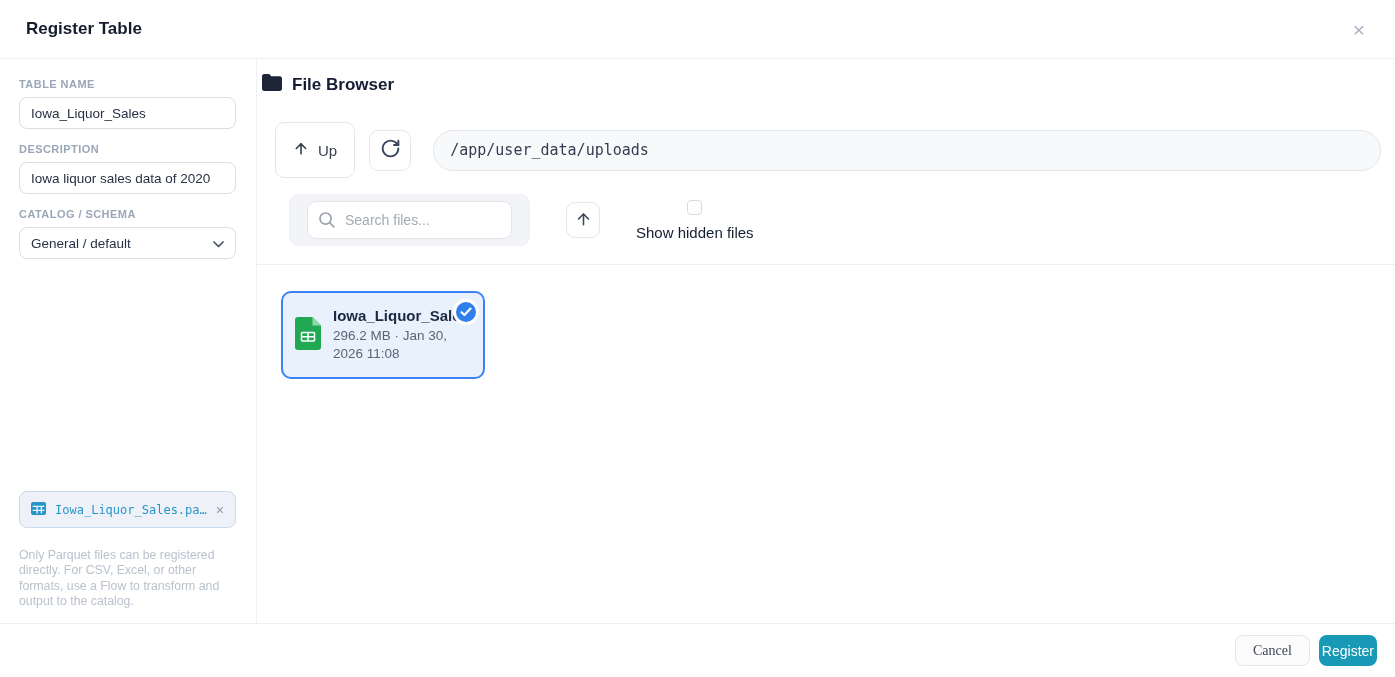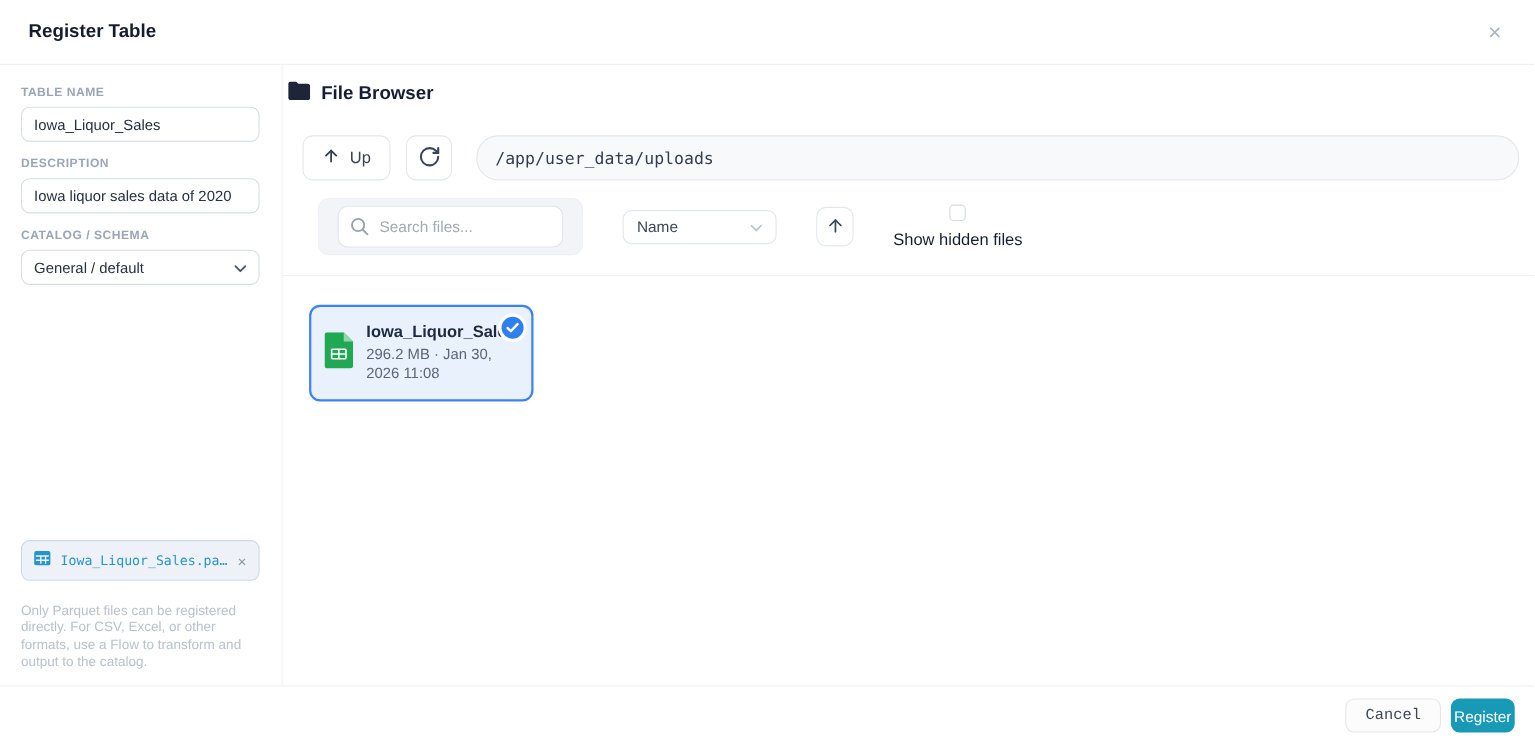--- a/index.html
+++ b/index.html
@@ -27,21 +27,21 @@
 
   .help-text { margin-top:20px; font-size:12.3px; line-height:1.24; color:#b9c2cd; }
 
   
   .main { flex:1; display:flex; flex-direction:column; min-width:0; }
   .fb-heading { display:flex; align-items:center; gap:10px; padding:15px 0 0 5px; }
   .fb-title { font-size:17px; font-weight:700; color:#151d33; }
 
   .toolbar { display:flex; align-items:center; gap:14px; margin:27px 14px 0 18px; }
   .btn { background:#fff; border:1px solid #e3e7ec; border-radius:9px; cursor:pointer; display:flex; align-items:center; justify-content:center; }
-  .btn-up { height:41px; padding:0 17px; gap:9px; font-size:15px; color:#3a4352; }
+  .btn-up { height:56px; padding:0 17px; gap:9px; font-size:15px; color:#3a4352; }
   .btn-refresh { width:42px; height:41px; }
   .path-input { flex:1; height:41px; margin-left:8px; background:#f8f9fb; border:1px solid #e3e7ec; border-radius:20px; font-family:"DejaVu Sans Mono", monospace; font-size:15px; color:#333d4f; padding:0 16px; outline:none; }
 
   .filter-row { display:flex; align-items:center; gap:36px; margin:16px 0 0 32px; }
   .search-wrap { width:241px; height:52px; background:#f3f4f7; border:1px solid #eef0f3; border-radius:10px; display:flex; align-items:center; justify-content:center; }
   .search-inner { position:relative; width:205px; }
   .search-input { width:100%; height:38px; border:1px solid #e2e5ea; border-radius:9px; background:#fff; padding:0 10px 0 37px; font-size:14px; color:#333d4f; outline:none; font-family:"Liberation Sans", sans-serif; }
   .search-input::placeholder { color:#a3aab6; }
   .search-icon { position:absolute; left:11px; top:10px; }
   .select-name { width:140px; height:31px; border:1px solid #e3e7ec; border-radius:8px; background:#fff; display:flex; align-items:center; justify-content:space-between; padding:0 12px; font-size:14px; color:#3c4655; cursor:pointer; }
@@ -54,21 +54,21 @@
 
   .files-area { flex:1; padding:26px 24px; }
   .file-card { width:204px; min-height:88px; background:#e9f1fd; border:2px solid #3b82f6; border-radius:10px; padding:10px 12px; display:flex; align-items:center; gap:12px; position:relative; cursor:pointer; }
   .file-text { min-width:0; }
   .file-title { font-size:15px; font-weight:700; color:#1c2940; white-space:nowrap; overflow:hidden; padding-right:12px; }
   .file-meta { font-size:13.5px; color:#5b6576; line-height:1.32; margin-top:3px; }
   .check-badge { position:absolute; top:9px; right:7px; width:20px; height:20px; border-radius:50%; background:#2f80ed; box-shadow:0 0 0 3px #fff; display:flex; align-items:center; justify-content:center; }
 
   
   .dlg-footer { height:54px; flex:0 0 54px; border-top:1px solid #eef1f4; display:flex; align-items:center; justify-content:flex-end; gap:9px; padding:0 18px; }
-  .btn-cancel { height:31px; padding:0 17px; background:#fcfcfd; border:1px solid #e3e6ea; border-radius:8px; font-size:14px; color:#3d4757; cursor:pointer; font-family:Liberation Mono, monospace; }
+  .btn-cancel { height:31px; padding:0 17px; background:#fcfcfd; border:1px solid #e3e6ea; border-radius:8px; font-size:14px; color:#3d4757; cursor:pointer; font-family:Liberation Serif, serif; }
   .btn-register { height:31px; padding:0 3px; background:#1899b6; border:none; border-radius:8px; font-size:14px; color:#fff; cursor:pointer; font-family:"Liberation Sans", sans-serif; }
 </style>
 </head>
 <body>
 
 <div class="dialog">
 
   <div class="dlg-header">
     <div class="dlg-title">Register Table</div>
     <div class="dlg-close">×</div>
@@ -147,28 +147,20 @@
           <div class="search-inner">
             <span class="search-icon">
               <svg width="18" height="18" viewBox="0 0 20 20" fill="none" stroke="#9aa2af" stroke-width="1.9" stroke-linecap="round">
                   <circle cx="8.4" cy="8.4" r="6.2"></circle>
                   <path d="m13.2 13.2 4.6 4.6"></path>
                 </svg>
             </span>
             <input class="search-input" type="text" placeholder="Search files..." style="">
           </div>
         </div>
-        <div class="select-name">
-          <span>Name</span>
-          <span>
-            <svg width="11" height="7" viewBox="0 0 11 7" fill="none">
-                <path d="M1 1l4.5 4.5L10 1" stroke="#b9c0cb" stroke-width="1.5" stroke-linecap="round" stroke-linejoin="round"></path>
-              </svg>
-          </span>
-        </div>
         <button class="btn btn-sort">
           <span>
             <svg width="17" height="18" viewBox="0 0 24 24" fill="none" stroke="#3a4557" stroke-width="2.2" stroke-linecap="round" stroke-linejoin="round">
                 <path d="M12 20V5"></path>
                 <path d="m5 12 7-7 7 7"></path>
               </svg>
           </span>
         </button>
         <label class="checkbox-row">
           <input type="checkbox" class="checkbox" style="">

